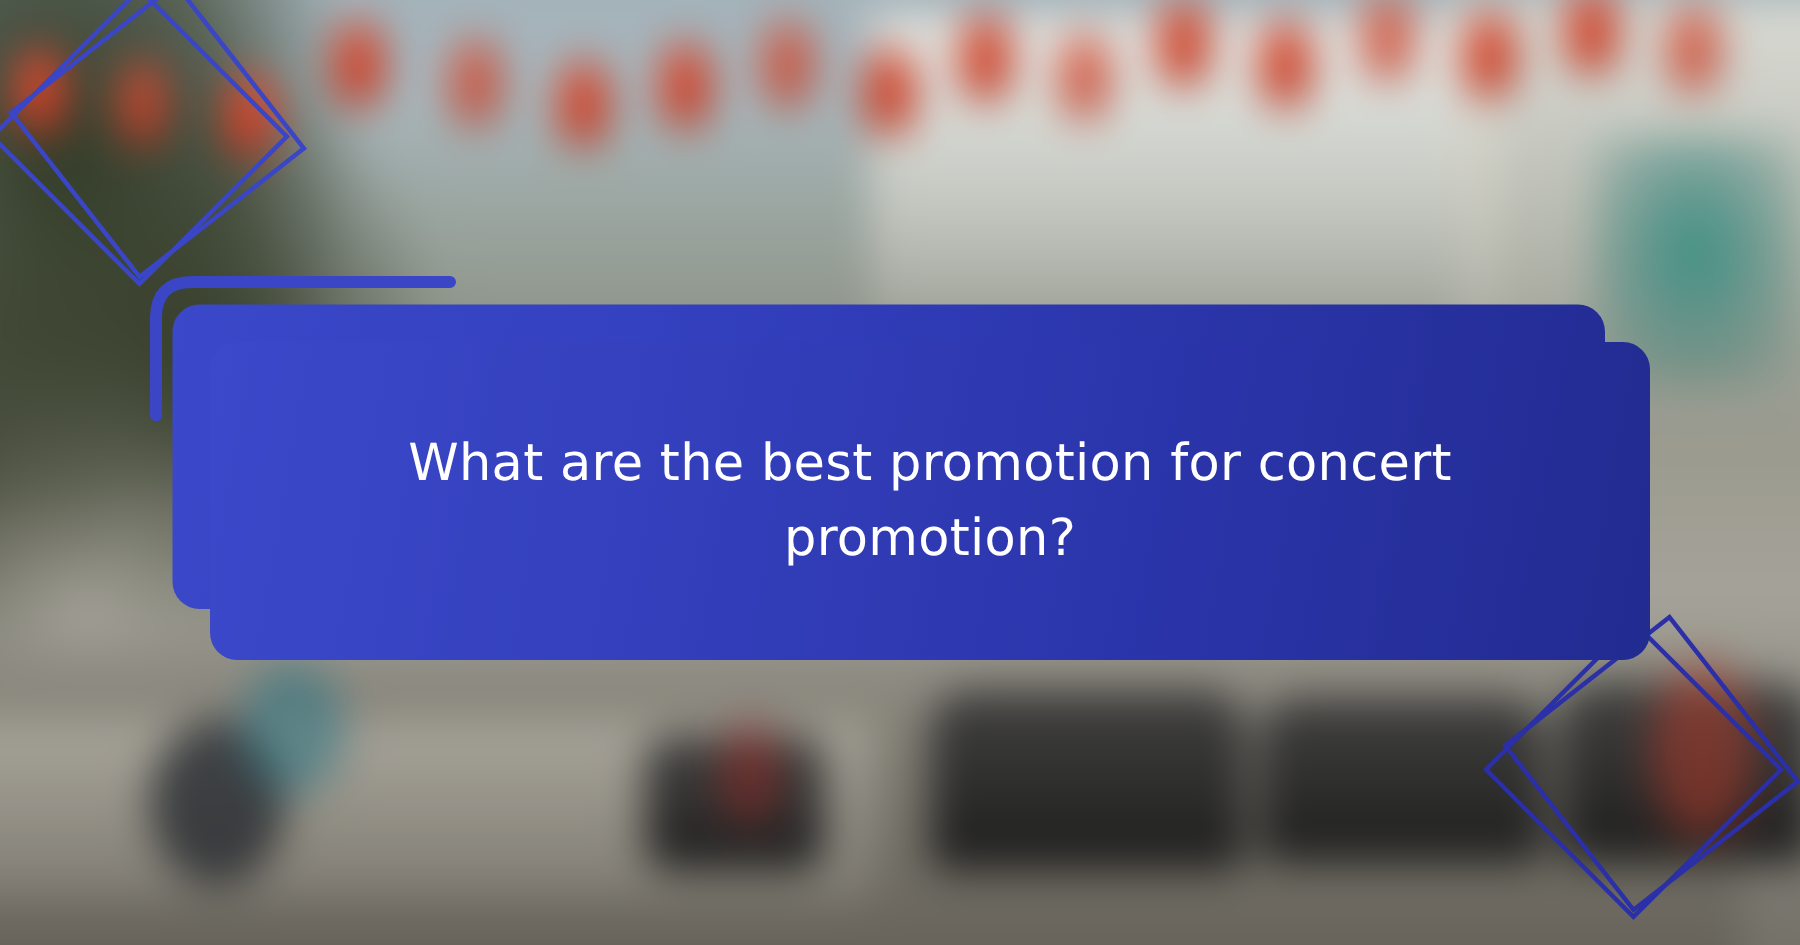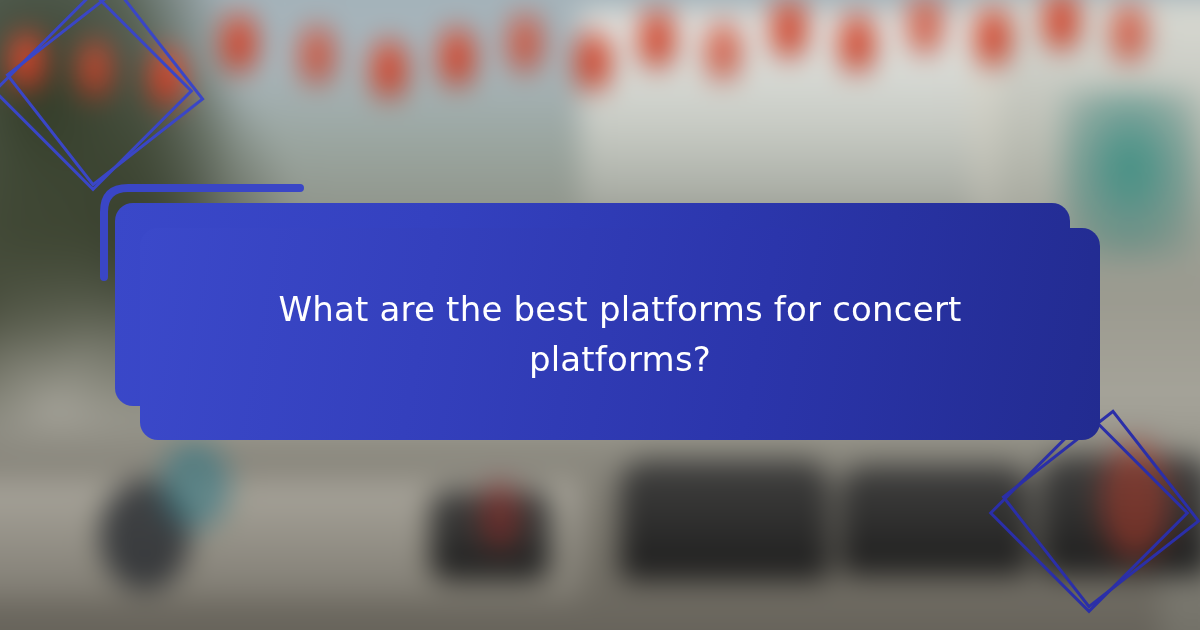--- a/index.html
+++ b/index.html
@@ -215,16 +215,16 @@
     <div class="diamond deep" style="left:50px; top:18px; width:142px; height:142px; transform:rotate(52deg);"></div>
   </div>
 
   <svg class="bracket" viewBox="0 0 214 112">
     <path d="M 8 101 L 8 36 Q 8 12 32 12 L 204 12" fill="none" stroke="#3a46c6" stroke-width="8" stroke-linecap="round" stroke-linejoin="round"></path>
   </svg>
 
   <div class="card-back"></div>
 
   <div class="card-front">
-    <div class="question-text">What are the best platforms for concert platforms?</div>
+    <div class="question-text">What are the best promotion for concert promotion?</div>
   </div>
 
 </div>
 
 </body></html>

